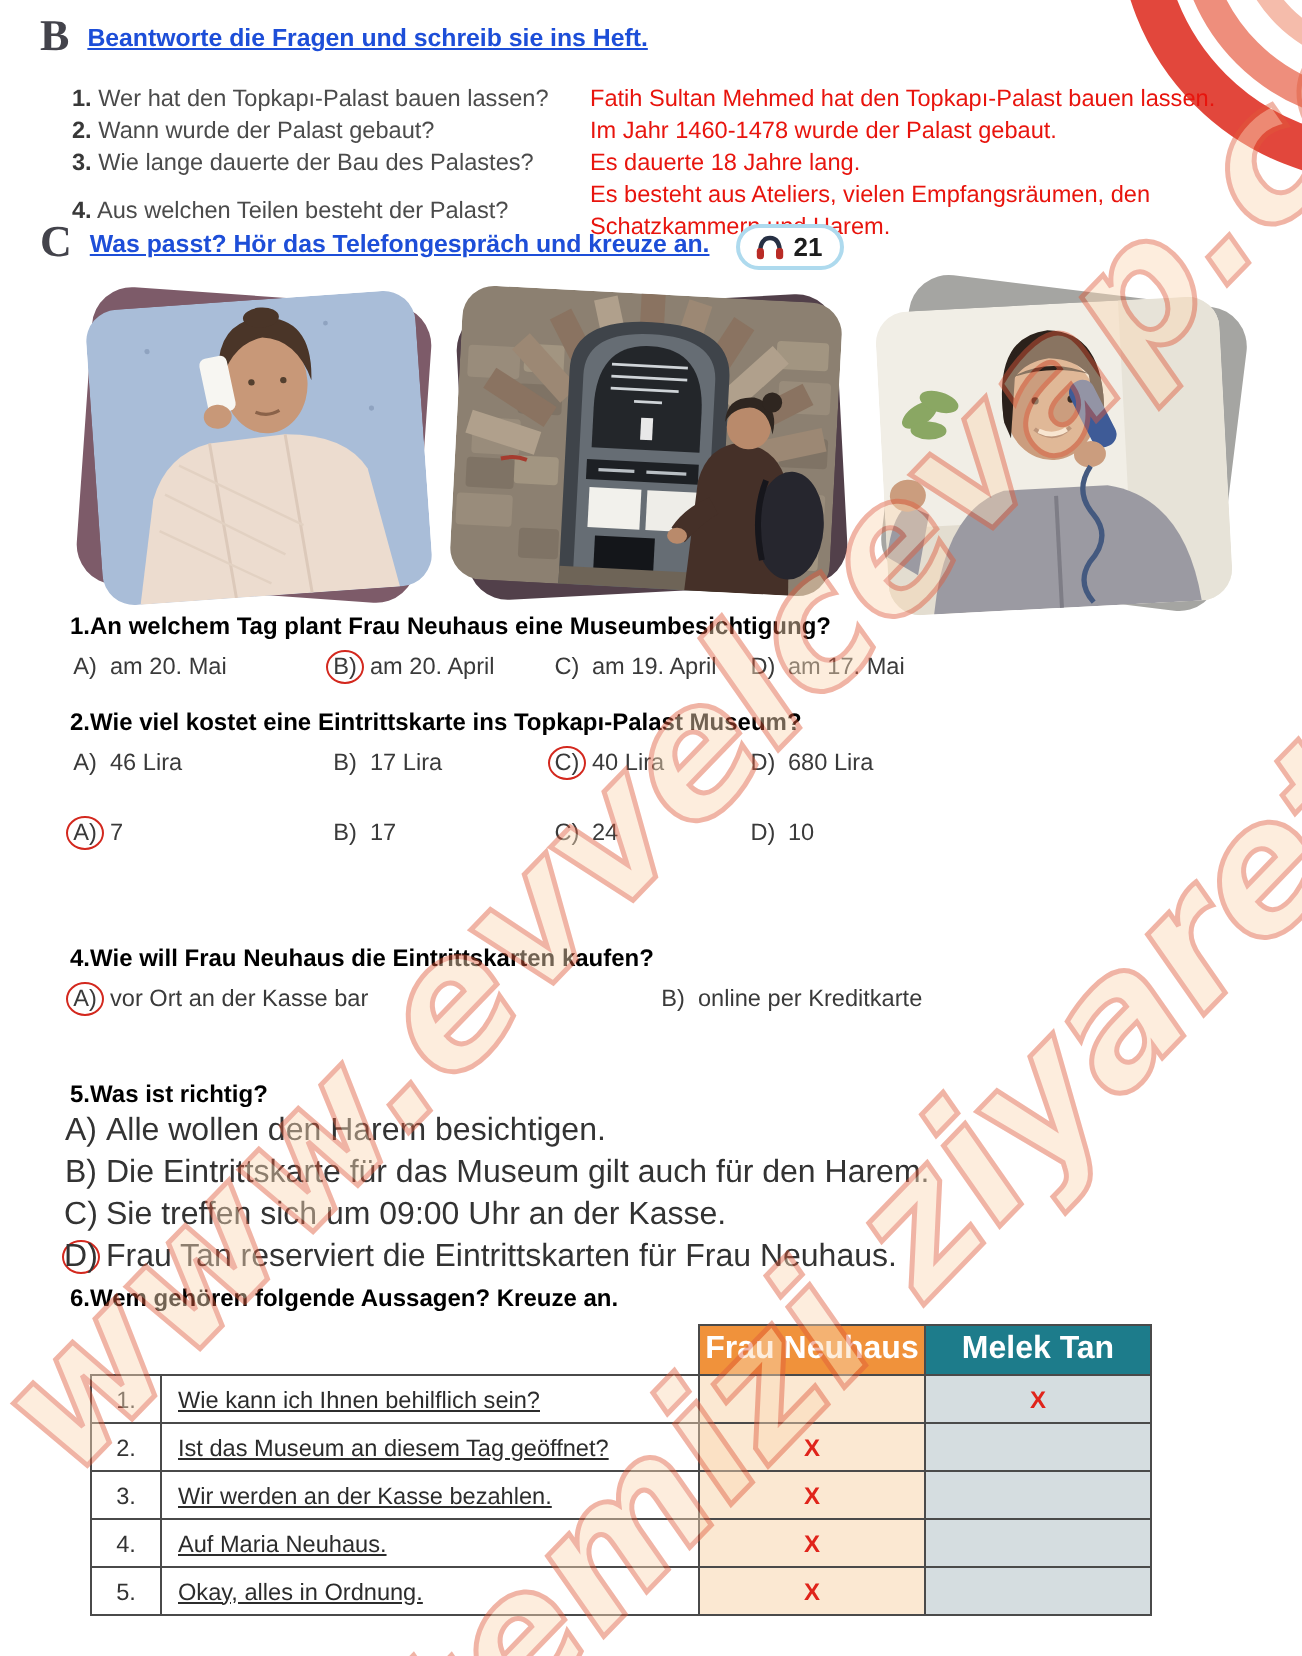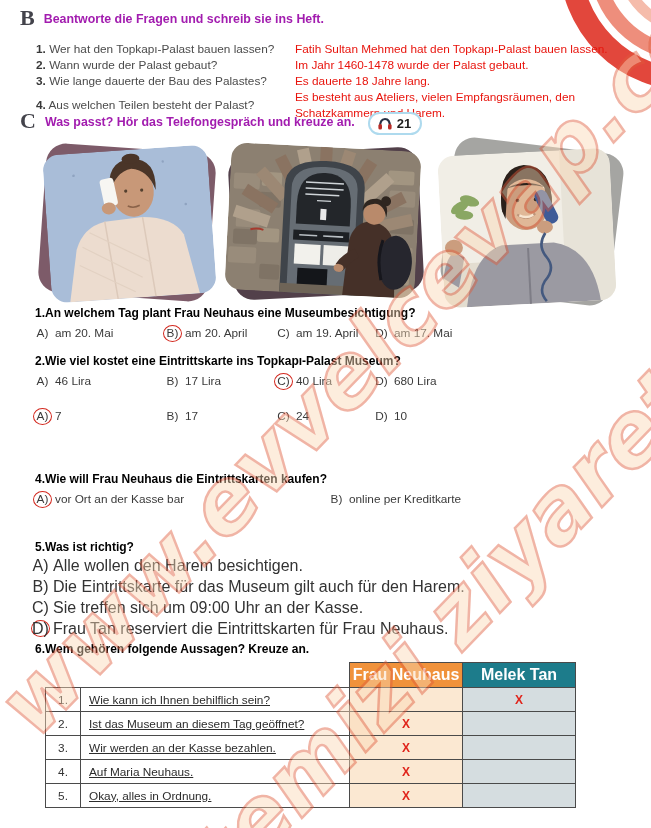--- a/index.html
+++ b/index.html
@@ -10,21 +10,21 @@
   
   .wm{position:absolute;z-index:30;pointer-events:none;white-space:nowrap;
       font-family:"DejaVu Sans",sans-serif;font-style:italic;font-weight:700;
       color:#fbd9b6;-webkit-text-stroke:2.5px #e05a3a;opacity:.45;transform-origin:0 50%;}
   .wm1{left:14px;top:668px;font-size:88px;transform:rotate(-46deg);}
   .wm2{left:150px;top:880px;font-size:88px;transform:rotate(-46deg);}
   
   .sec{position:absolute;display:flex;align-items:flex-start;gap:9px;z-index:10;}
   .sec-letter{font-family:"Liberation Serif",serif;font-weight:700;font-size:22px;
               line-height:20px;color:#43434b;}
-  .sec-title{font-weight:700;font-size:12.4px;color:#a21caf;padding-top:4px;}
+  .sec-title{font-weight:700;font-size:12.4px;color:#1d4ed8;padding-top:4px;text-decoration:underline;}
   #section-b-header{left:20px;top:8px;}
   #section-c-header{left:20px;top:111px;}
   
   #qa-list{position:absolute;left:36px;top:41px;width:600px;font-size:11.8px;line-height:16px;z-index:10;}
   .qa-row{display:flex;align-items:center;}
   .qa-q{flex:0 0 259px;color:#4b4b4b;}
   .qa-q b{color:#383838;}
   .answer{flex:1;color:var(--answer-red,#e8140d);}
   
   .audio-badge{display:inline-flex;align-items:center;gap:4px;margin-left:4px;margin-top:1px;

